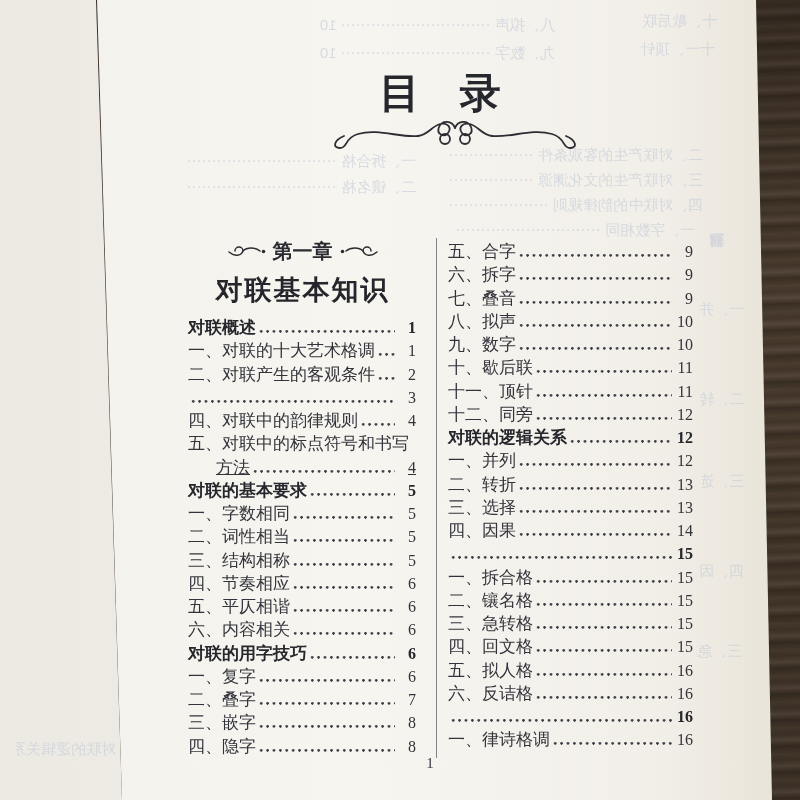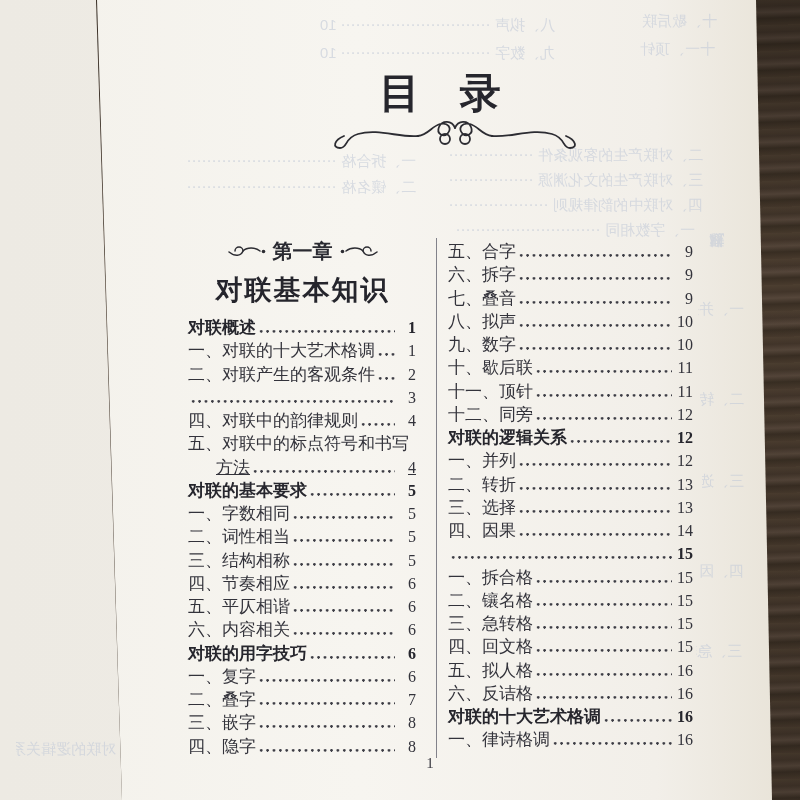--- a/index.html
+++ b/index.html
@@ -342,21 +342,20 @@
     <span class="t">五、拟人格</span>
     <span class="leader"></span>
     <span class="pg">16</span>
   </div>
         <div class="row">
     <span class="t">六、反诘格</span>
     <span class="leader"></span>
     <span class="pg">16</span>
   </div>
         <div class="row bold">
-    <span class="t">对联的十大艺术格调</span>
     <span class="leader"></span>
     <span class="pg">16</span>
   </div>
         <div class="row">
     <span class="t">一、律诗格调</span>
     <span class="leader"></span>
     <span class="pg">16</span>
   </div>
       </div>
 

